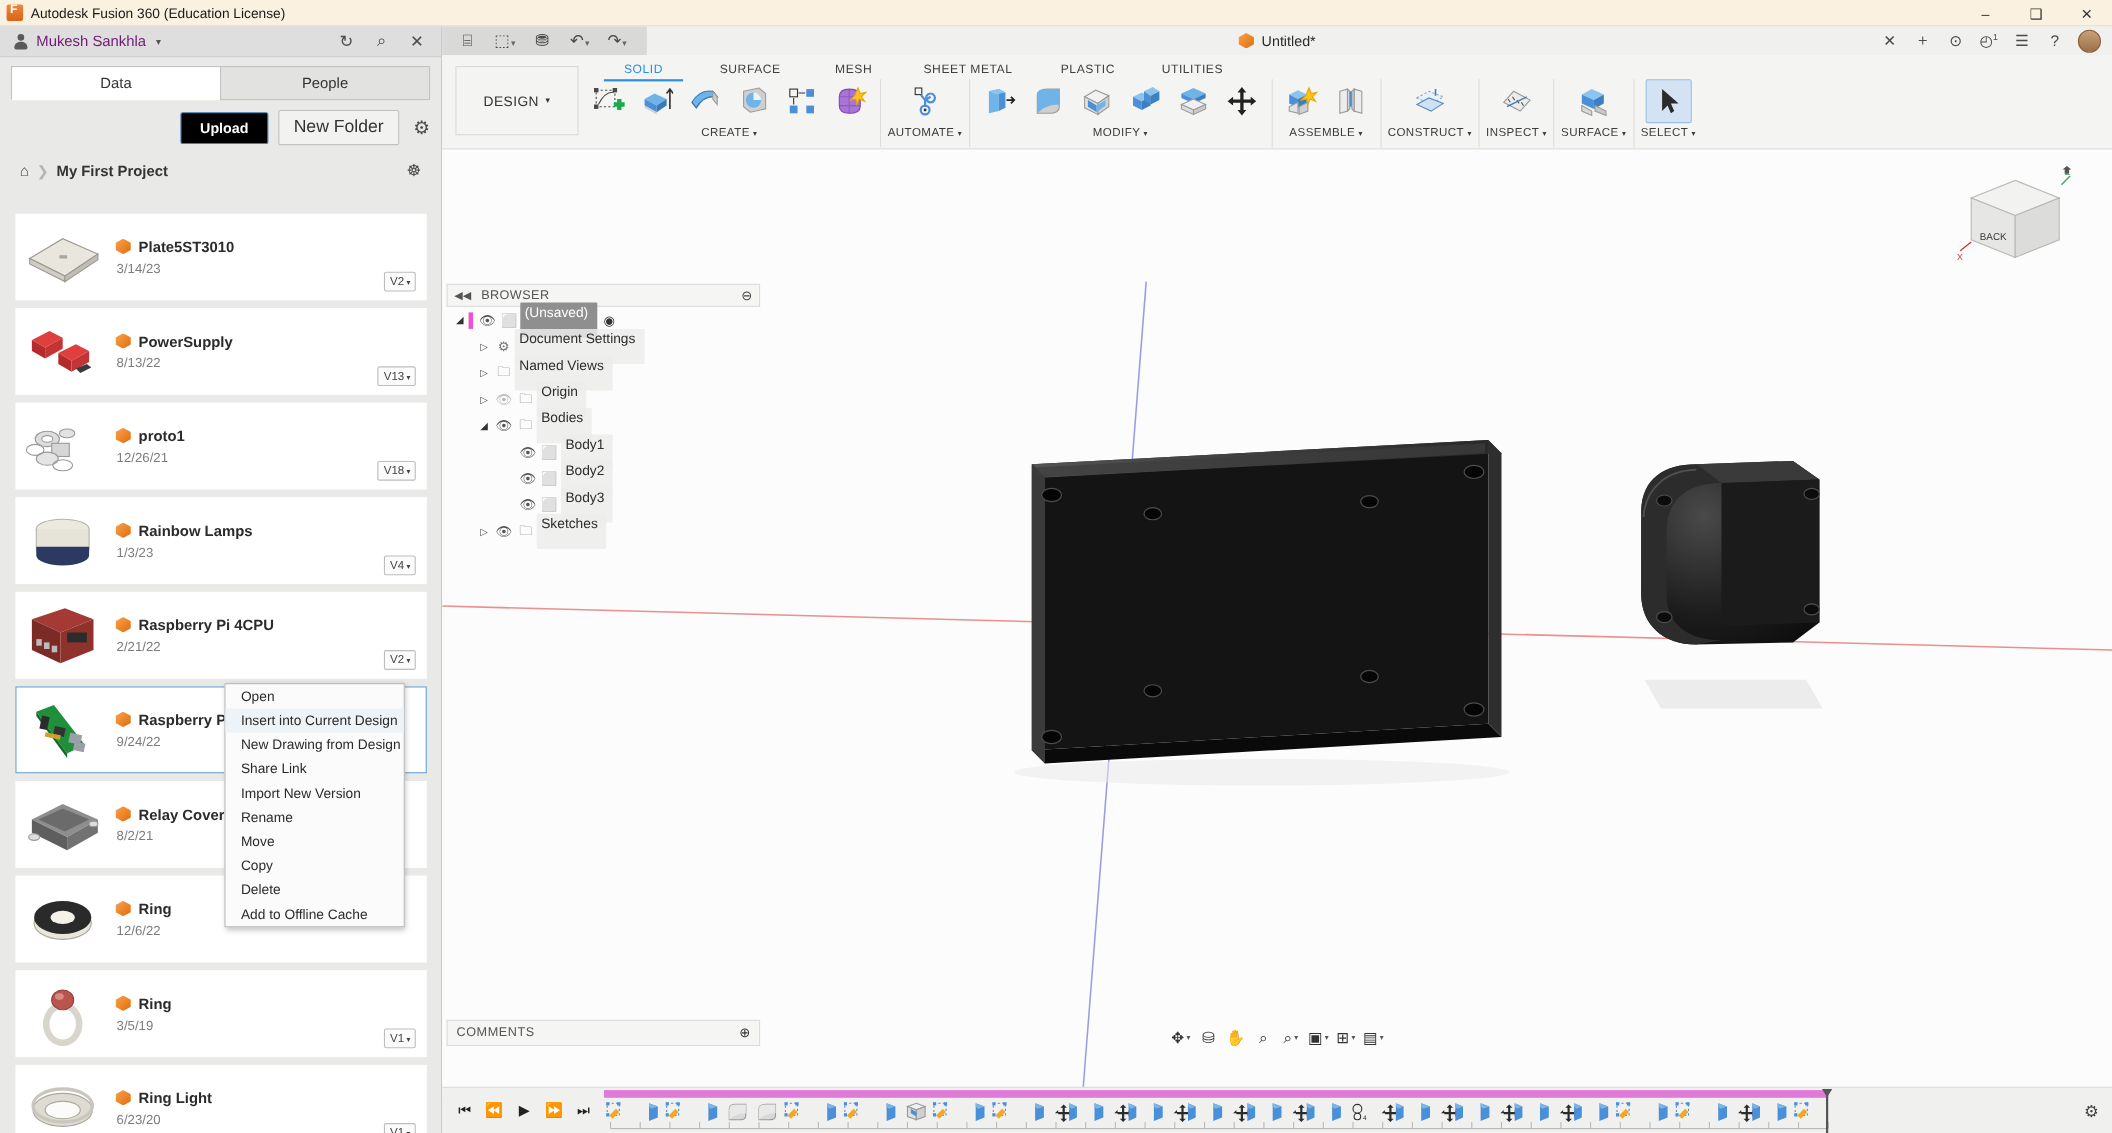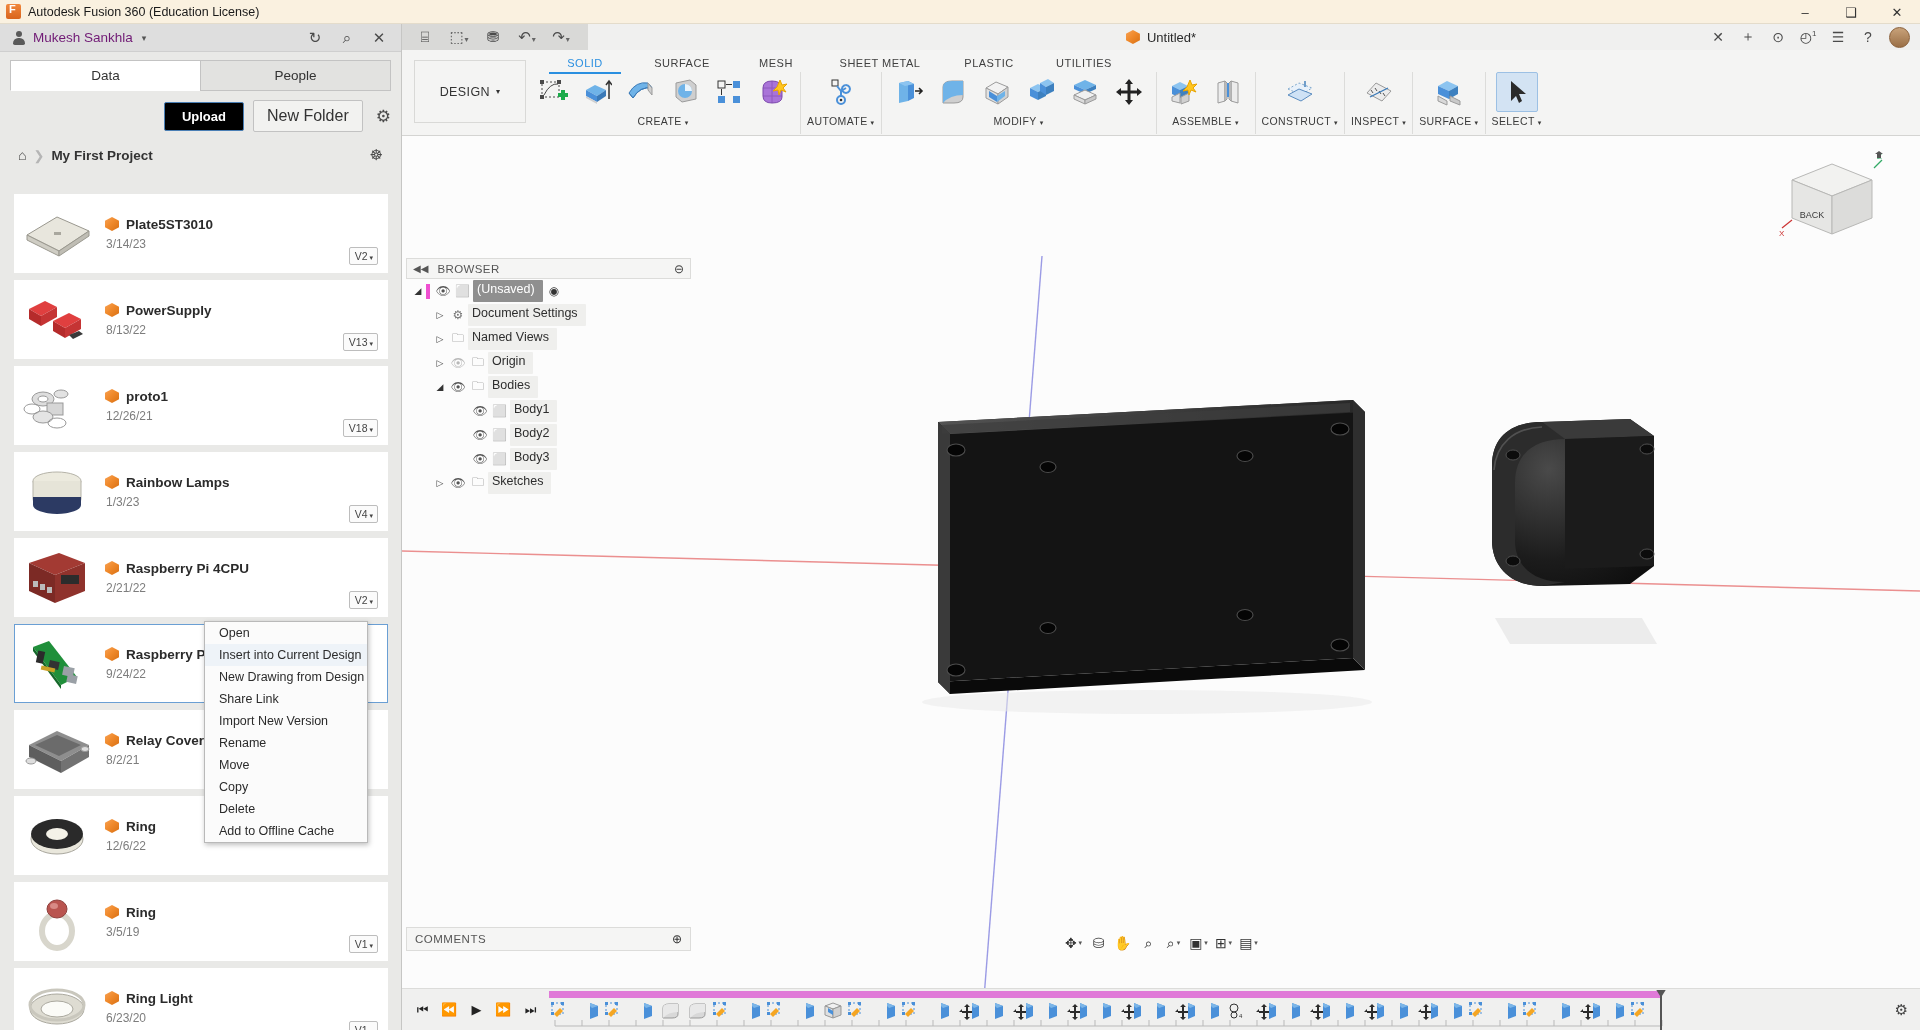--- a/index.html
+++ b/index.html
@@ -228,21 +228,21 @@
   #browserhdr .dot { font-size: 12px; color: #444; cursor: pointer; }
   .trow { display: flex; align-items: center; height: 24px; padding-left: 4px; }
   .trow .arw { width: 16px; text-align: center; font-size: 9px; color: #444; cursor: pointer; }
   .trow .arw.open { color: #333; }
   .trow .eye {
     width: 20px; text-align: center; font-size: 12px; color: #555; cursor: pointer;
   }
   .trow .eye.off { color: #b8b8b8; }
   .trow .tico { width: 20px; text-align: center; font-size: 12px; color: #767676; }
   .trow .tlbl {
-    font-size: 12.5px; color: #2d2d2d; padding: 2px 8px 6px 4px;
+    font-size: 12.5px; color: #2d2d2d; padding: 2px 8px 16px 4px;
     background: rgba(236,236,234,0.85); border-radius: 1px;
   }
   .trow.sel .tlbl { background: #8f8f8f; color: #fff; }
   .trow .marker { width: 4px; height: 15px; background: #ef4fd0; margin-right: 3px; }
   .trow .radio { margin-left: 6px; font-size: 12px; color: #333; }
 
   
   #comments {
     position: absolute; left: 4px; bottom: 47px; width: 285px; height: 24px;
     background: rgba(244,244,243,0.93); border: 1px solid #dcdcda;

